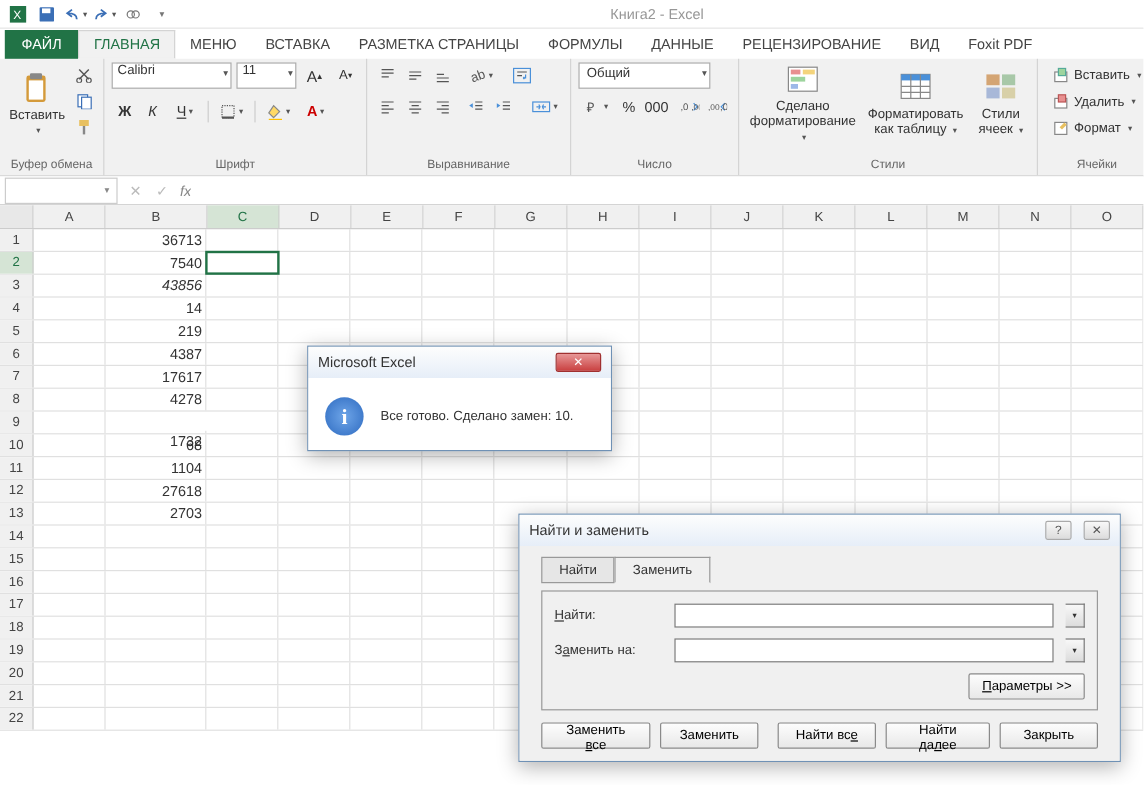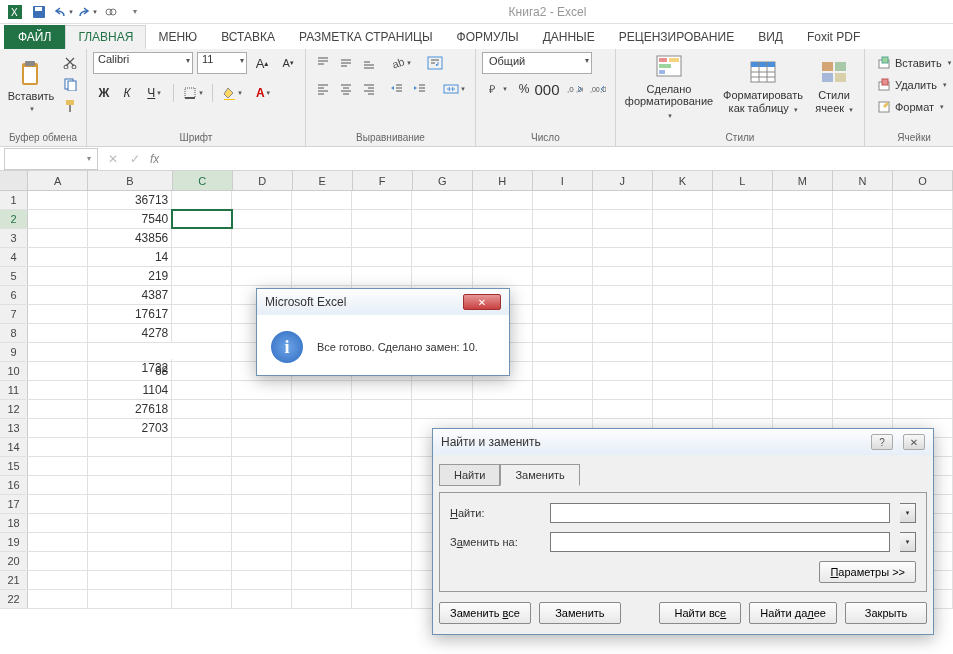--- a/index.html
+++ b/index.html
@@ -76,21 +76,21 @@
 
 .msgbox { left: 256px; top: 288px; width: 254px; }
 .msgbox-body { display: flex; padding: 16px 14px 12px; gap: 14px; align-items: center; background: #fff; }
 .info-icon { width: 32px; height: 32px; border-radius: 50%; background: radial-gradient(#6ea5e8, #2d6ac0); display: flex; align-items: center; justify-content: center; color: #fff; font-size: 18px; font-weight: bold; font-family: Georgia, serif; }
 .msgbox-text { font-size: 11px; color: #333; }
 .msgbox-buttons { padding: 8px; text-align: center; background: #f0f0f0; border-top: 1px solid #dcdcdc; }
 .win-btn { min-width: 82px; height: 22px; background: linear-gradient(#fdfdfd, #e8e8e8); border: 1px solid #8a8a8a; border-radius: 2px; font-size: 11px; cursor: pointer; padding: 0 10px; }
 .win-btn.default { border: 1px solid #4a90d9; box-shadow: 0 0 0 1px #bcdcff inset; }
 
 .findreplace { left: 432px; top: 428px; width: 502px; }
-.fr-body { padding: 8px 6px 10px; background: #f0f0f0; }
+.fr-body { padding: 8px 18px 10px; background: #f0f0f0; }
 .fr-tabs { display: flex; margin-bottom: 8px; }
 .fr-tab { padding: 4px 14px; border: 1px solid #999; background: #e6e6e6; font-size: 11px; cursor: pointer; position: relative; top: 1px; }
 .fr-tab.active { background: #f0f0f0; border-bottom: 1px solid #f0f0f0; z-index: 2; }
 .fr-panel { border: 1px solid #999; padding: 10px 10px 8px; margin-top: -1px; }
 .fr-row { display: flex; align-items: center; gap: 10px; margin-bottom: 9px; }
 .fr-label { width: 90px; font-size: 11px; }
 .fr-input { flex: 1; height: 20px; border: 1px solid #7a7a7a; background: #fff; font-size: 11px; padding: 0 4px; }
 .fr-dd { width: 16px; height: 20px; background: linear-gradient(#f8f8f8, #dcdcdc); border: 1px solid #7a7a7a; border-left: none; display: flex; align-items: center; justify-content: center; font-size: 7px; cursor: pointer; }
 .fr-params { text-align: right; margin-top: 6px; }
 .fr-buttons { display: flex; gap: 8px; margin-top: 10px; justify-content: flex-start; }
@@ -331,21 +331,21 @@
     <div class="group-body" style="flex-direction:column;gap:4px">
       <div class="number-combo"><span>Общий</span><span class="combo-arrow">▾</span></div>
       <div class="btn-row">
         <div class="ribbon-btn has-arrow">
             <svg width="14" height="14">
               <text x="2" y="11" font-size="11" fill="#555">₽</text>
             </svg>
             <span class="dd-arrow">▾</span>
           </div>
         <div class="ribbon-btn">%</div>
-        <div class="ribbon-btn" style="font-size:15px">000</div>
+        <div class="ribbon-btn" style="font-size:12px">000</div>
         <div style="width:4px"></div>
         <div class="ribbon-btn">
             <svg width="16" height="12">
               <text x="0" y="9" font-size="8" fill="#555">,0</text>
               <path d="M11 3 L14 6 L11 9" stroke="#4a90d9" fill="none"></path>
               <text x="9" y="9" font-size="7" fill="#555">,00</text>
             </svg>
           </div>
         <div class="ribbon-btn">
             <svg width="16" height="12">
@@ -497,21 +497,21 @@
         <div class="cell" style="width: 64px;"></div>
         <div class="cell" style="width: 64px;"></div>
         <div class="cell" style="width: 64px;"></div>
         <div class="cell" style="width: 64px;"></div>
         <div class="cell" style="width: 64px;"></div>
         <div class="cell" style="width: 64px;"></div>
       </div>
       <div class="grid-row">
         <div class="row-h">3</div>
         <div class="cell" style="width: 64px;"></div>
-        <div class="cell" style="width: 90px;">43856</div>
+        <div class="cell" style="width: 90px; font-style: italic;">43856</div>
         <div class="cell" style="width: 64px;"></div>
         <div class="cell" style="width: 64px;"></div>
         <div class="cell" style="width: 64px;"></div>
         <div class="cell" style="width: 64px;"></div>
         <div class="cell" style="width: 64px;"></div>
         <div class="cell" style="width: 64px;"></div>
         <div class="cell" style="width: 64px;"></div>
         <div class="cell" style="width: 64px;"></div>
         <div class="cell" style="width: 64px;"></div>
         <div class="cell" style="width: 64px;"></div>

